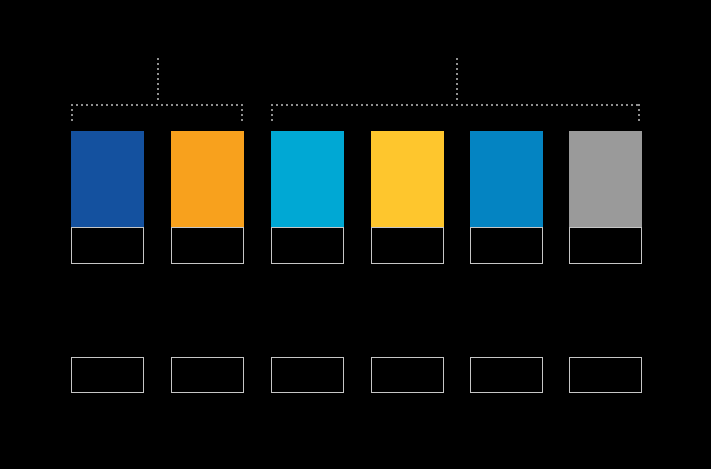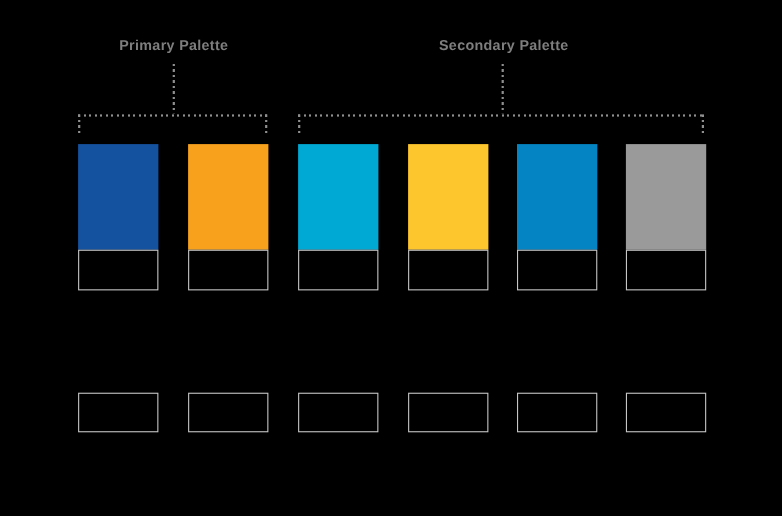--- a/index.html
+++ b/index.html
@@ -82,22 +82,20 @@
     background: transparent;
   }
   .box-row1 { top: 96px;  height: 37px; }
   .box-row2 { top: 226px; height: 36px; }
 </style>
 </head>
 <body>
 
 <div class="canvas">
 
-  <div class="group-label label-primary">Primary Palette</div>
-  <div class="group-label label-secondary">Secondary Palette</div>
 
   <div class="vdots connector-primary"></div>
   <div class="vdots connector-secondary"></div>
 
   <div class="hdots bracket-primary-line"></div>
   <div class="vdots tick tick-p-left"></div>
   <div class="vdots tick tick-p-right"></div>
 
   <div class="hdots bracket-secondary-line"></div>
   <div class="vdots tick tick-s-left"></div>

